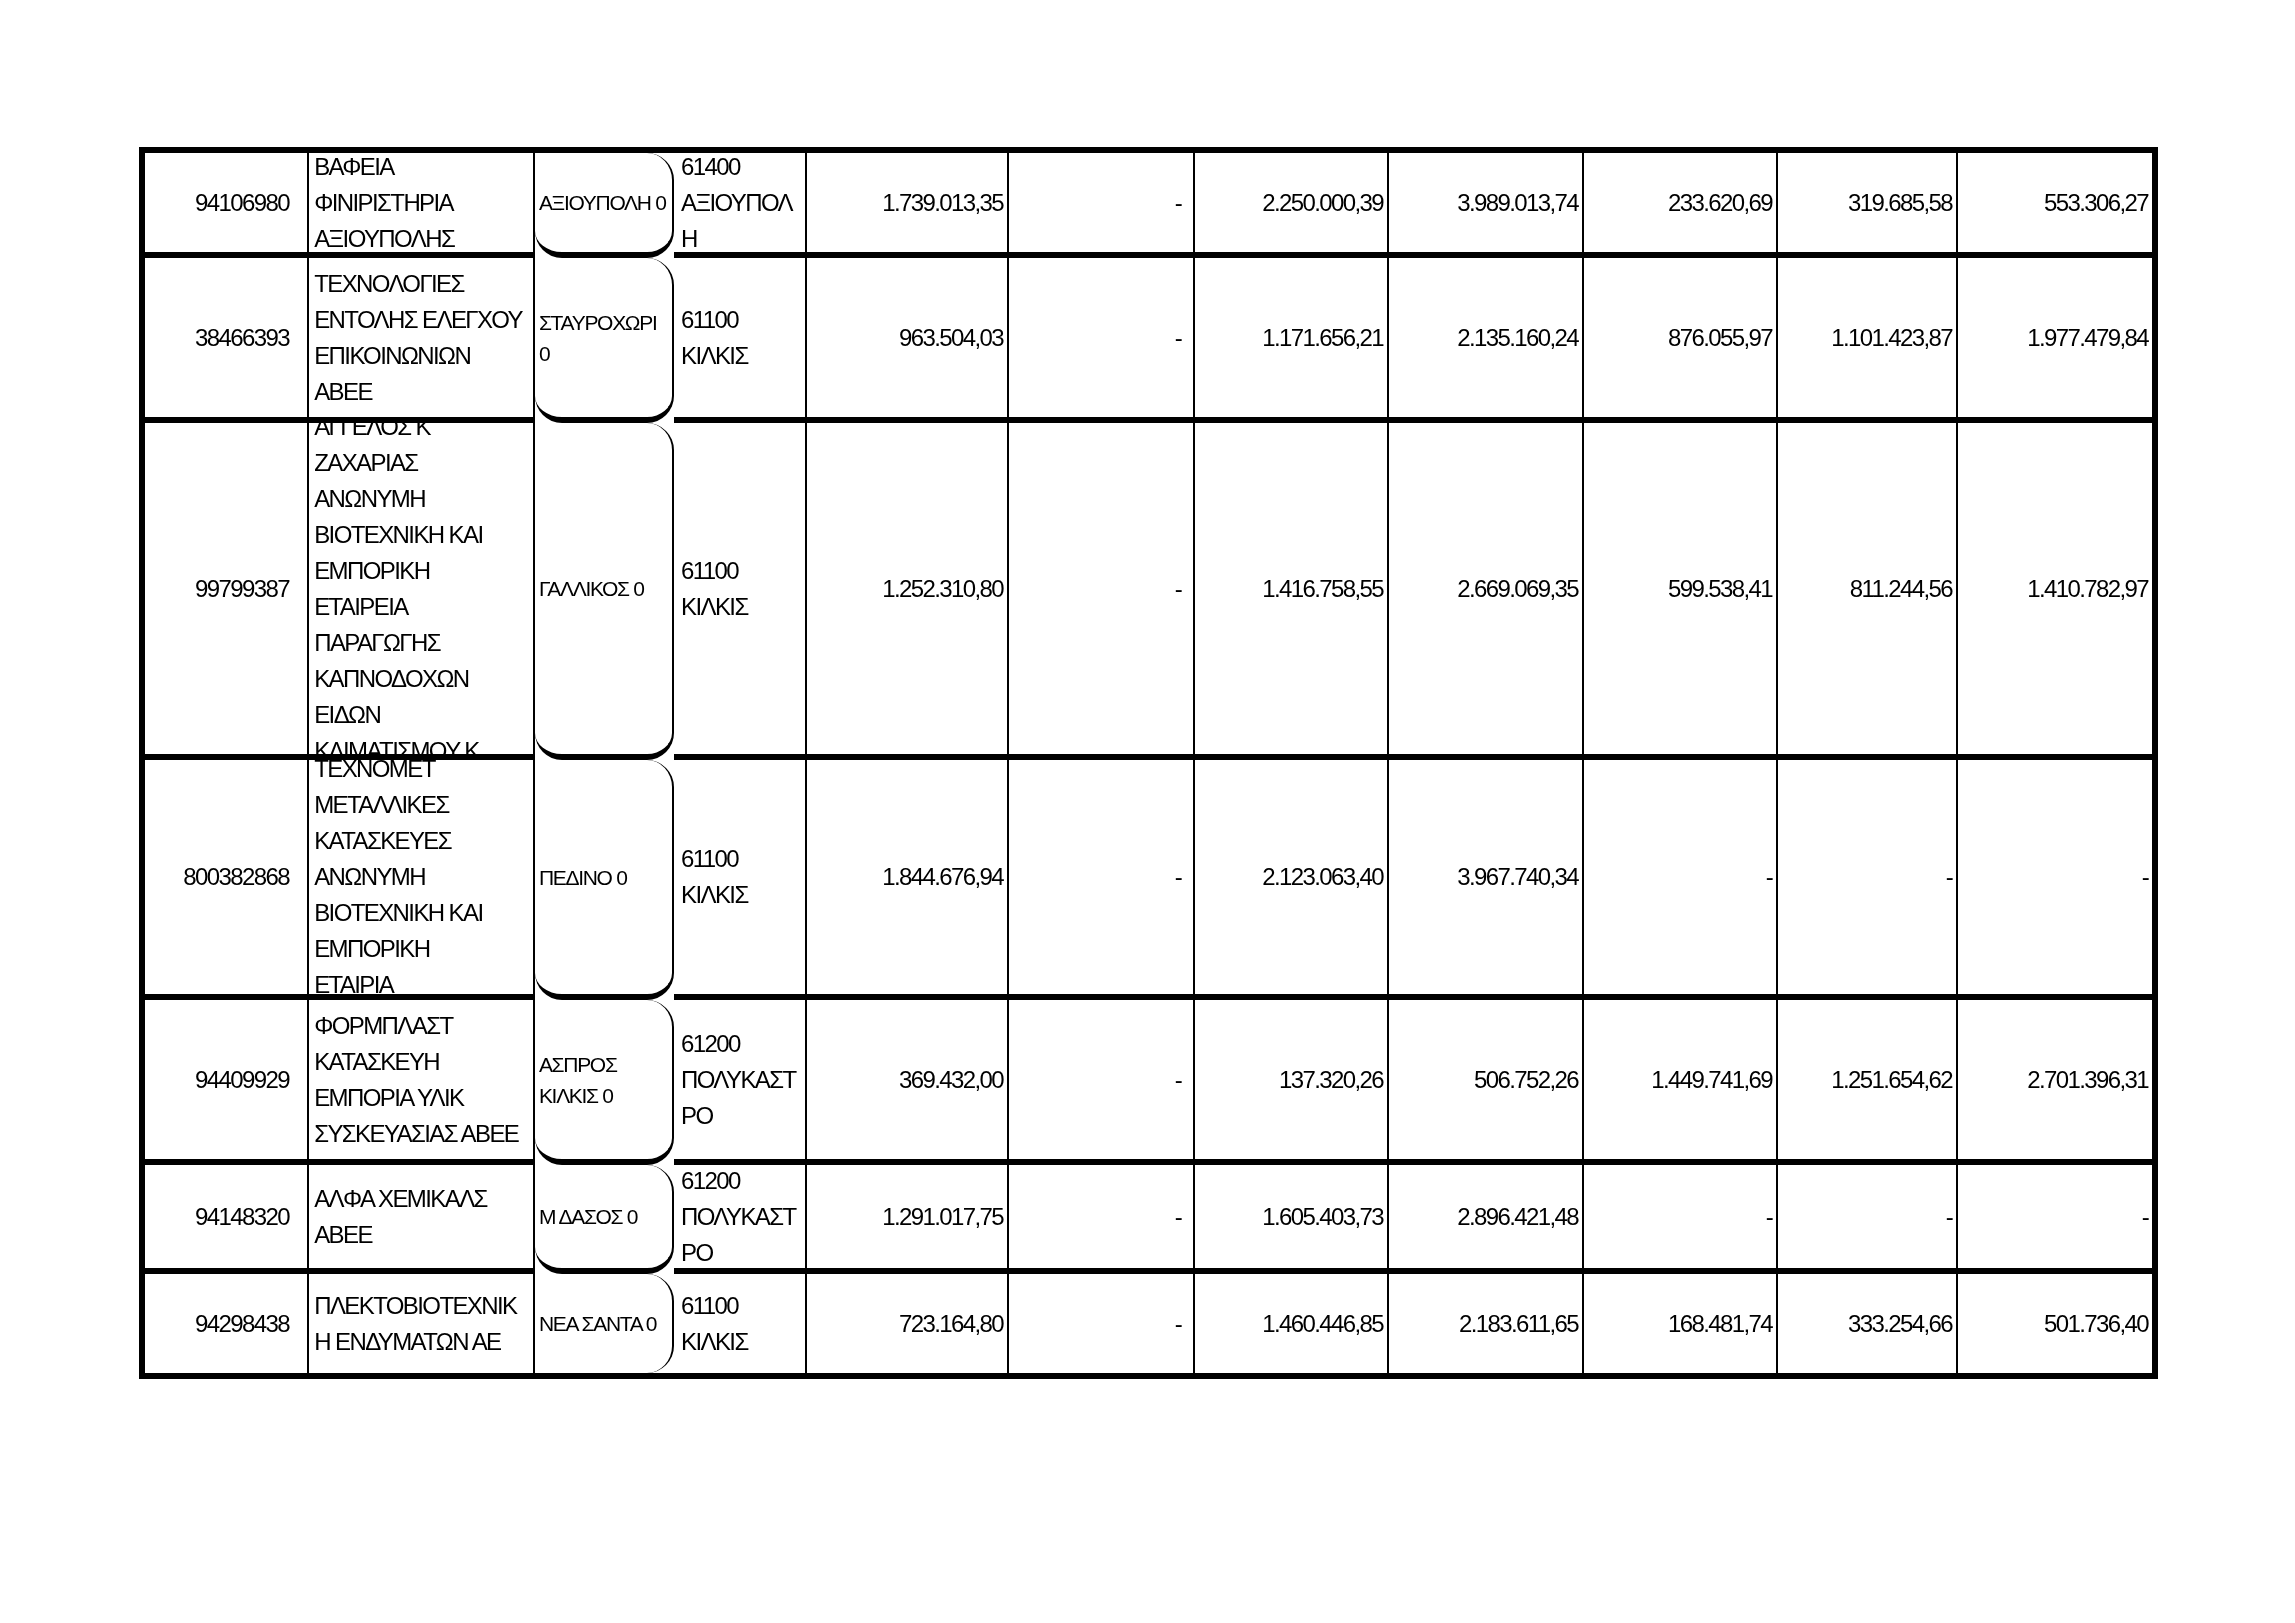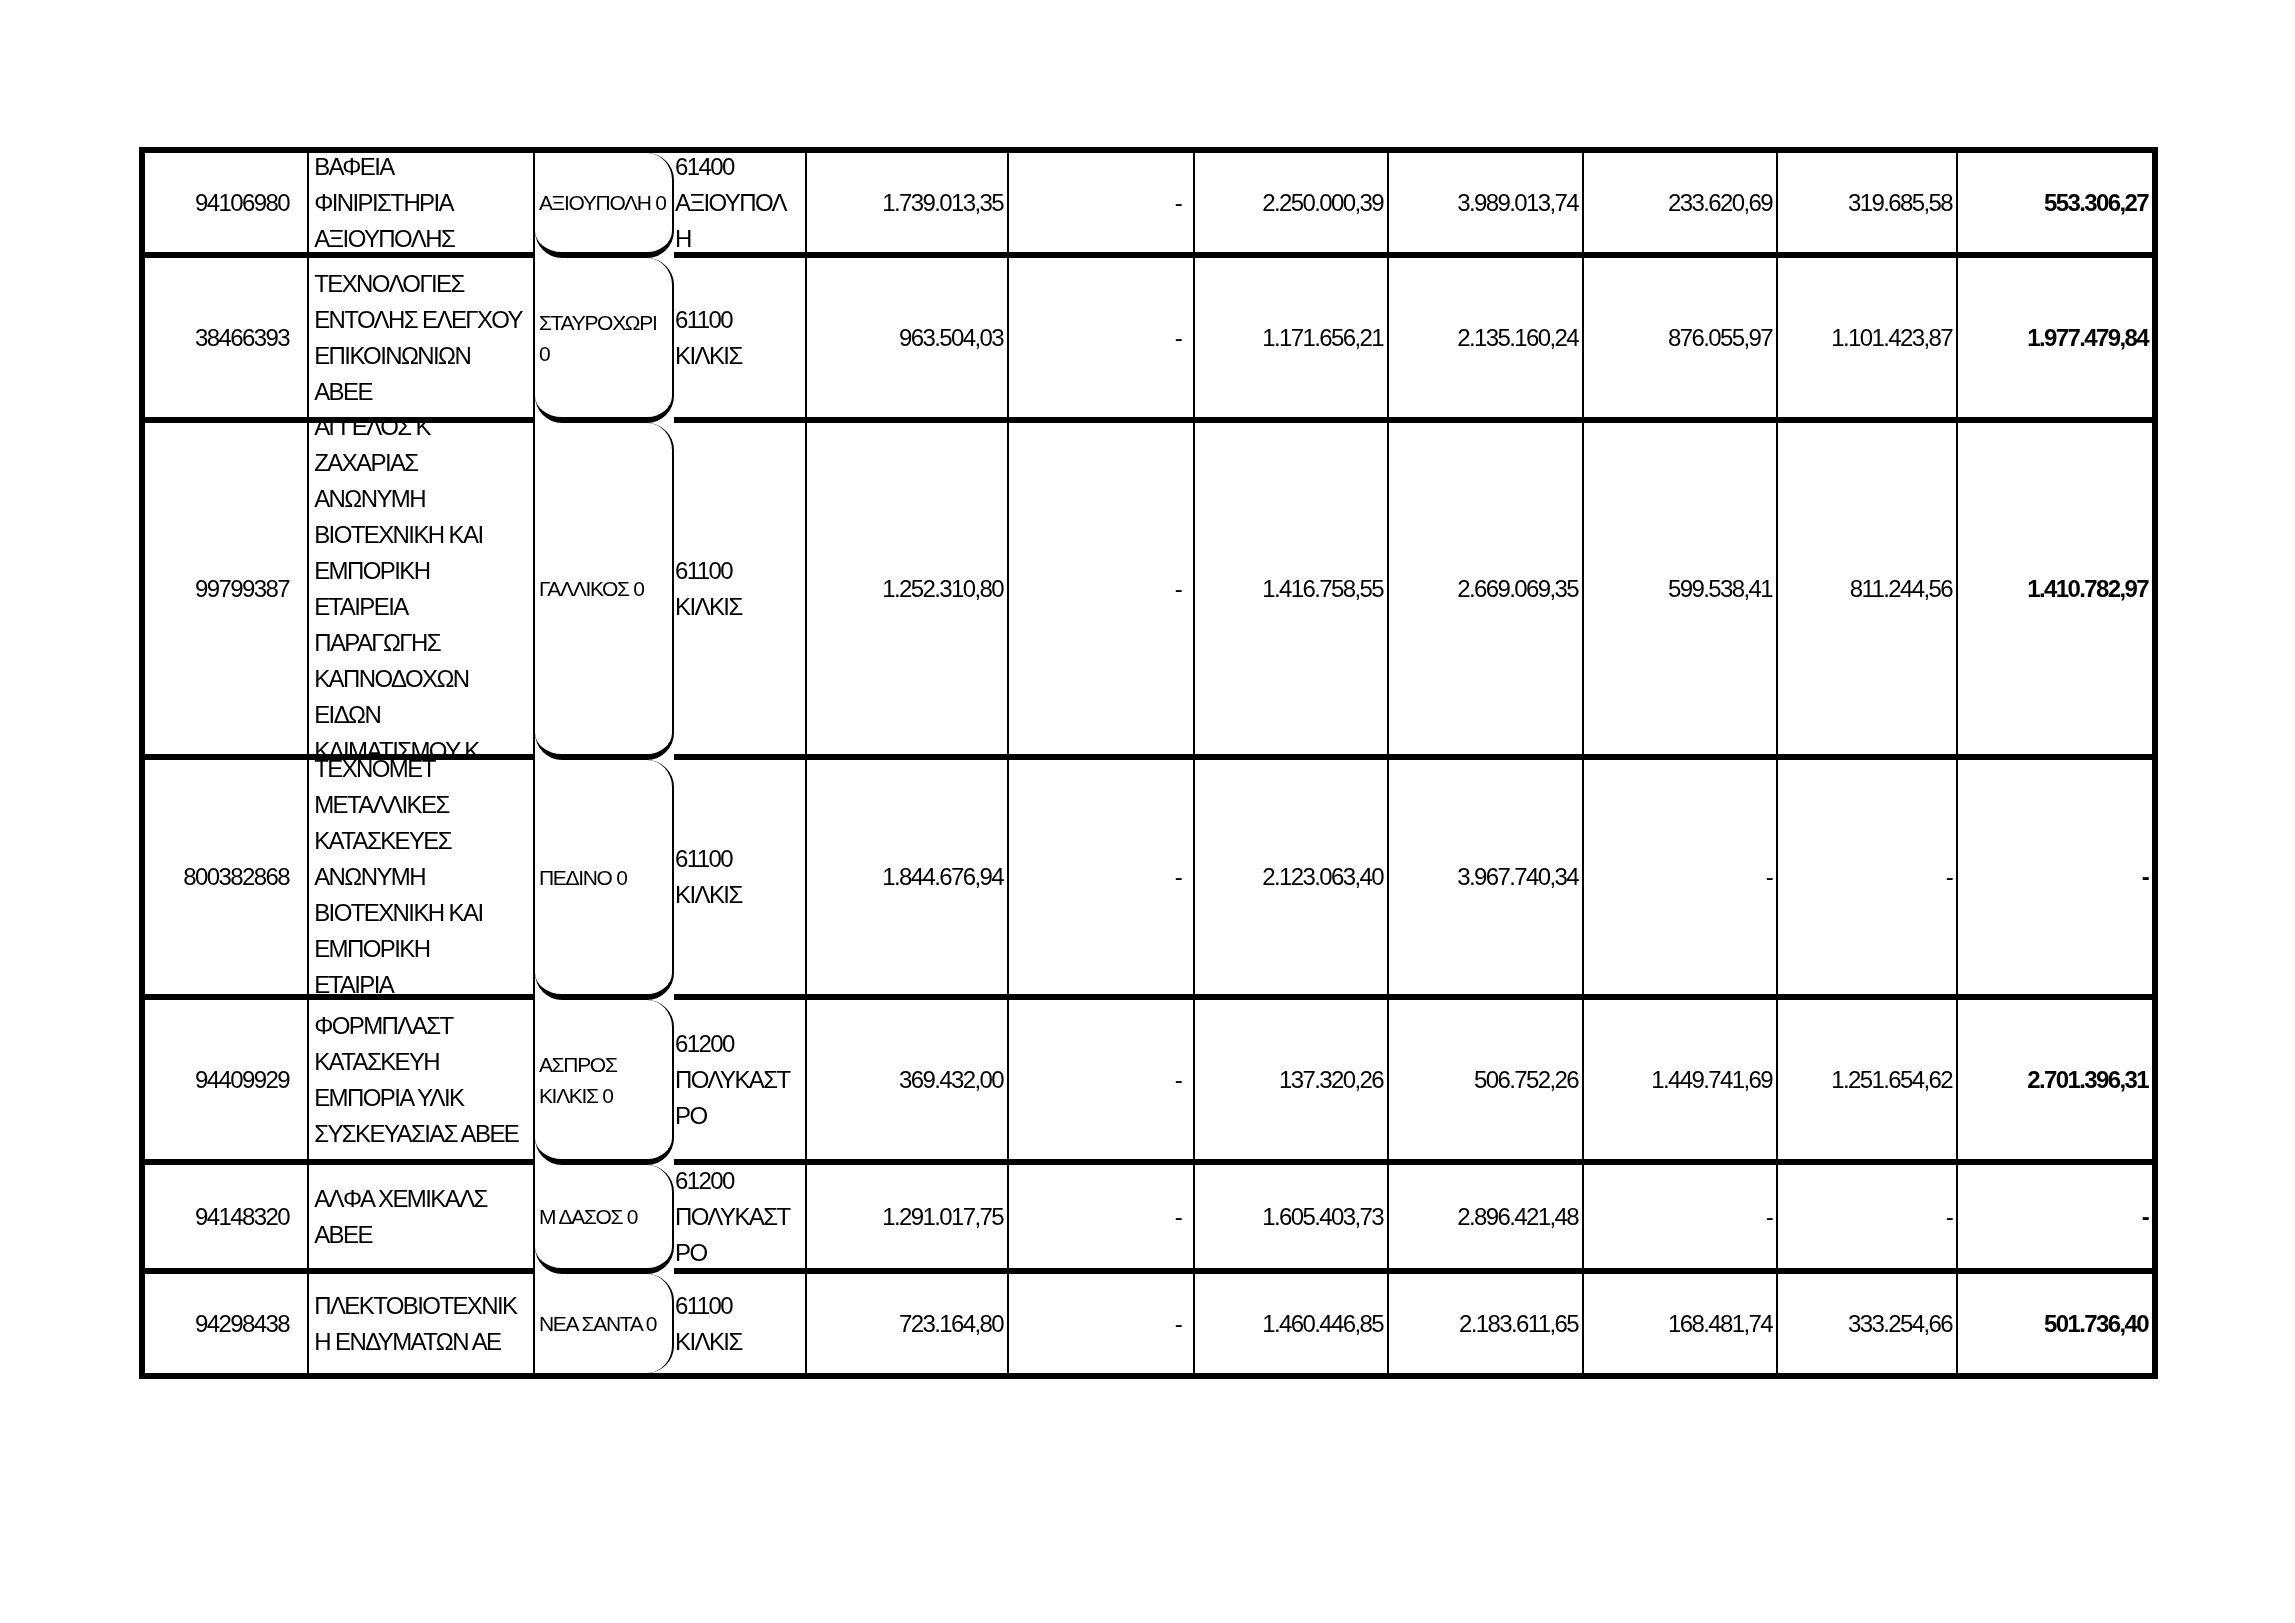--- a/index.html
+++ b/index.html
@@ -30,21 +30,21 @@
     border-right: 2.6px solid #000000;
     border-bottom: 6.5px solid #000000;
     display: flex;
     align-items: center;
     overflow: hidden;
     font-size: 24px;
     line-height: 36px;
     letter-spacing: -1.6px;
     font-weight: 400;
   }
-  .cell.last-col { border-right: none; font-weight: bold; }
+  .cell.last-col { border-right: none; }
   .cell.last-row { border-bottom: none; }
   .c-id {
     justify-content: flex-end;
     text-align: right;
     padding-right: 18px;
     white-space: nowrap;
   }
   .c-name {
     padding-left: 5.2px;
     padding-right: 6px;
@@ -57,21 +57,21 @@
     padding-right: 1.3px;
     font-size: 21px;
     line-height: 31px;
     letter-spacing: -1.3px;
     white-space: pre-line;
     overflow-wrap: break-word;
     text-align: left;
     border-radius: 27px;
   }
   .c-postal {
-    padding-left: 1px;
+    padding-left: 7px;
     padding-right: 1.3px;
     white-space: pre-line;
     overflow-wrap: break-word;
     text-align: left;
   }
   .c-num {
     justify-content: flex-end;
     text-align: center;
     padding-right: 3.9px;
     white-space: nowrap;

